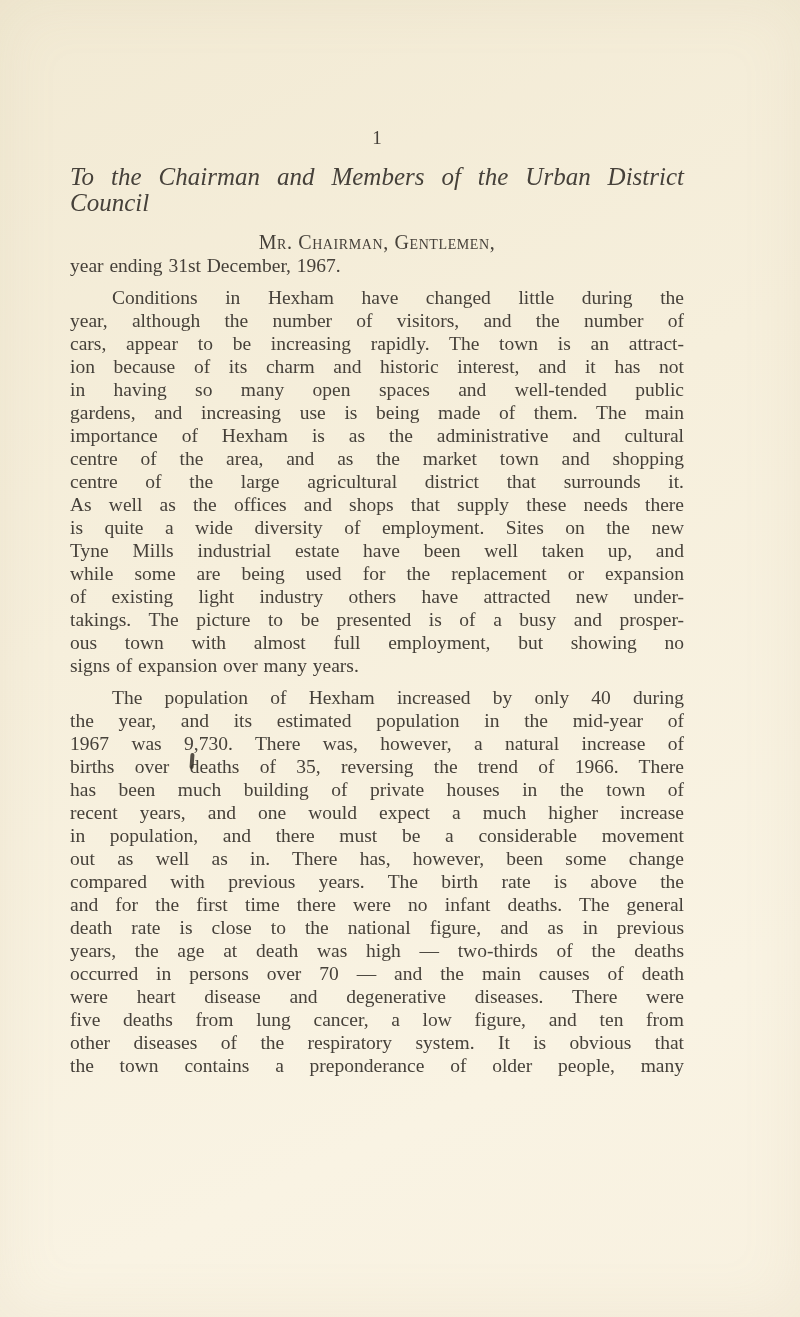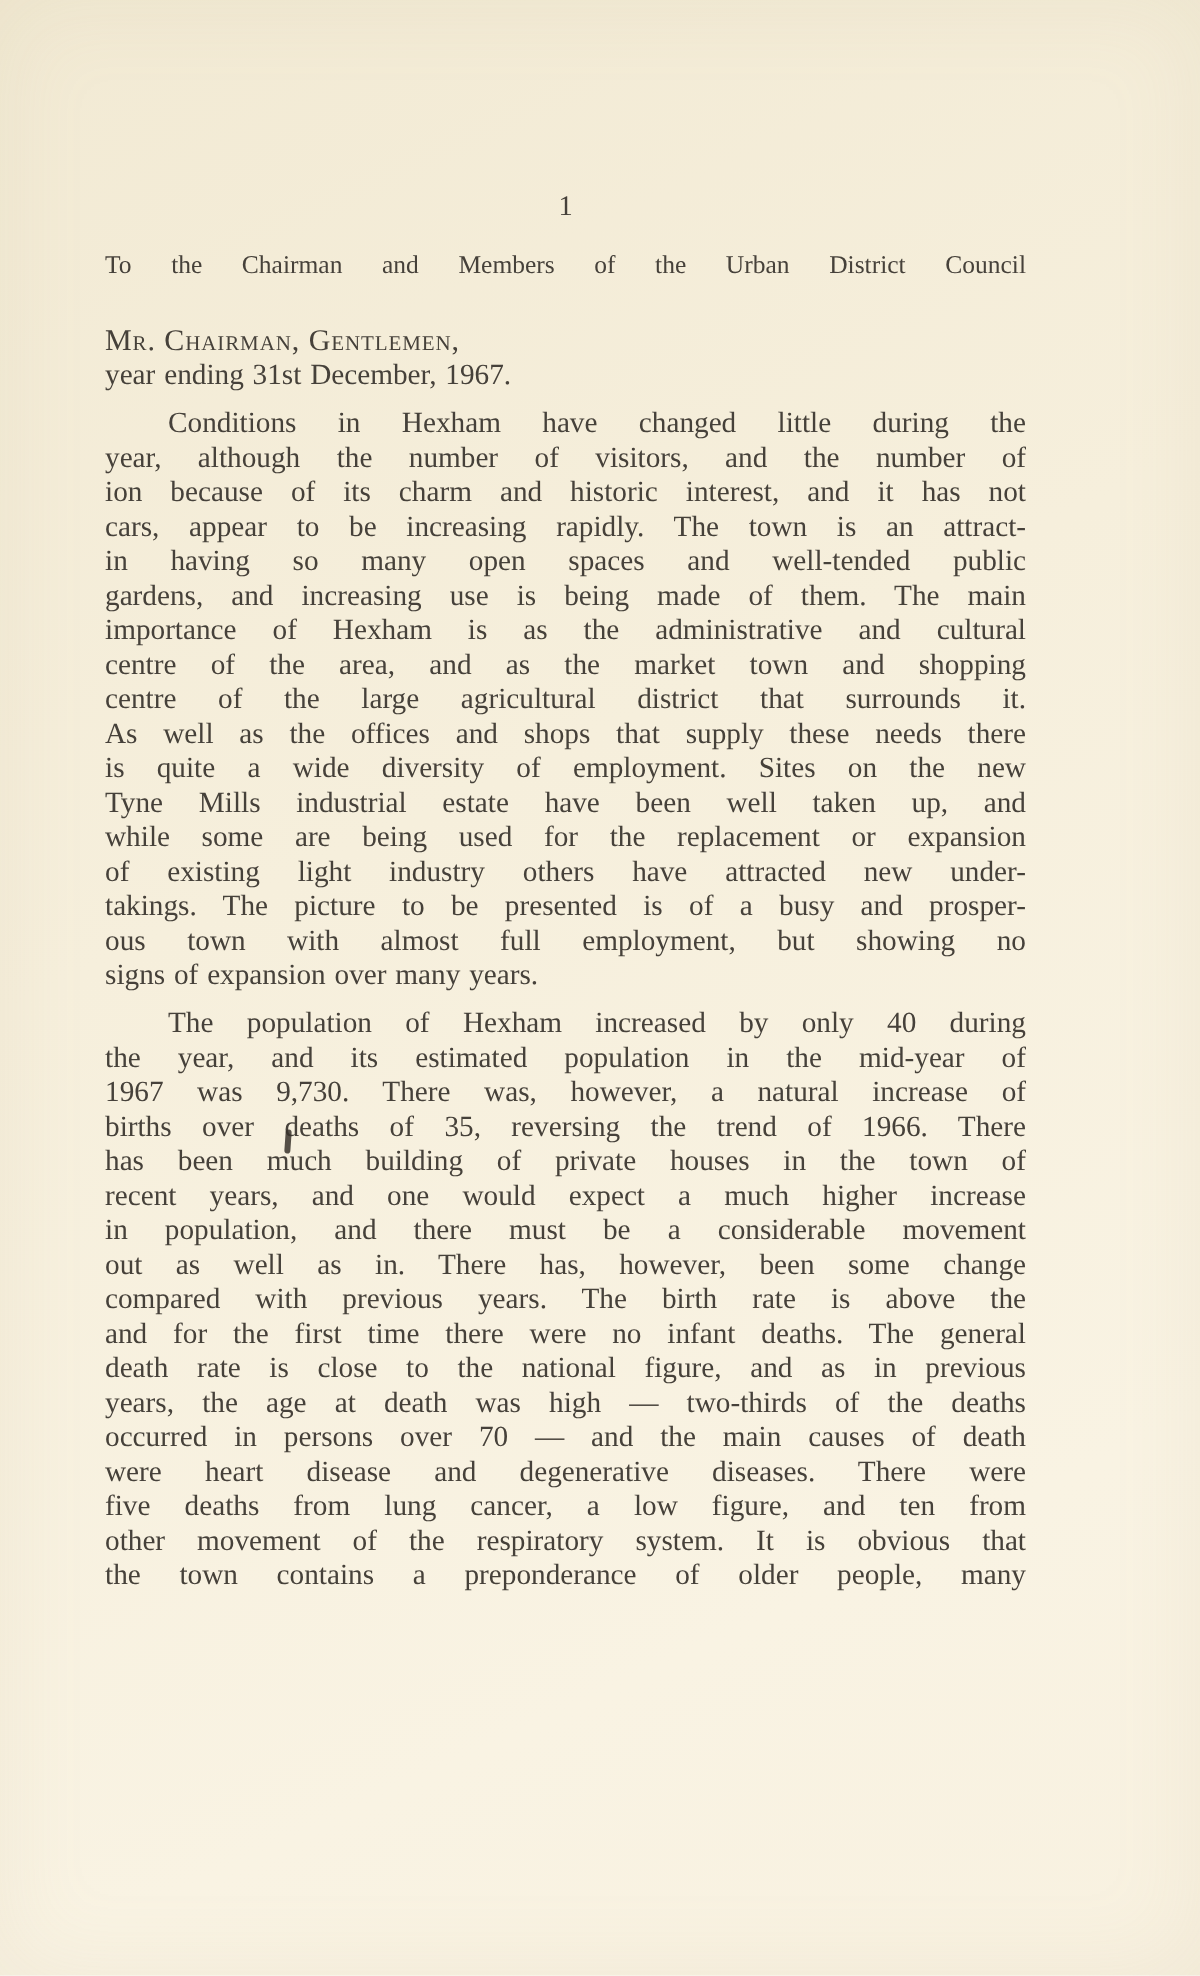--- a/index.html
+++ b/index.html
@@ -21,32 +21,34 @@
     width: 614px;
   }
   .page-num {
     margin-top: 126px;
     text-align: center;
     font-size: 19px;
     line-height: 24px;
   }
   .salutation {
     margin-top: 14px;
-    font-size: 17px;
+    font-style: italic;
+    font-size: 25px;
     line-height: 26px;
     word-spacing: 2px;
   }
   .sal-line1 { text-align: justify; text-align-last: justify; }
   .sal-line2 { padding-left: 20px; }
   .greeting {
-    margin-top: 25px;
+    margin-top: 14px;
     font-variant: small-caps;
     font-size: 20px;
     line-height: 24px;
     letter-spacing: 0.6px;
+    text-align: center;
   }
   .para { font-size: 19.5px; line-height: 23px; }
   .para + .para { margin-top: 9px; }
   .line {
     text-align: justify;
     text-align-last: justify;
     word-spacing: 1px;
     white-space: normal;
   }
   .line.first { text-indent: 42px; }
@@ -74,22 +76,22 @@
 
     <div class="greeting">Mr. Chairman, Gentlemen,</div>
 
     <div id="paragraphs">
         <div class="para">
           <div class="line last">year ending 31st December, 1967.</div>
         </div>
         <div class="para">
           <div class="line first">Conditions in Hexham have changed little during the</div>
           <div class="line">year, although the number of visitors, and the number of</div>
+          <div class="line">cars, appear to be increasing rapidly. The town is an attract-</div>
           <div class="line">ion because of its charm and historic interest, and it has not</div>
-          <div class="line">cars, appear to be increasing rapidly. The town is an attract-</div>
           <div class="line">in having so many open spaces and well-tended public</div>
           <div class="line">gardens, and increasing use is being made of them. The main</div>
           <div class="line">importance of Hexham is as the administrative and cultural</div>
           <div class="line">centre of the area, and as the market town and shopping</div>
           <div class="line">centre of the large agricultural district that surrounds it.</div>
           <div class="line">As well as the offices and shops that supply these needs there</div>
           <div class="line">is quite a wide diversity of employment. Sites on the new</div>
           <div class="line">Tyne Mills industrial estate have been well taken up, and</div>
           <div class="line">while some are being used for the replacement or expansion</div>
           <div class="line">of existing light industry others have attracted new under-</div>
@@ -106,20 +108,20 @@
           <div class="line">recent years, and one would expect a much higher increase</div>
           <div class="line">in population, and there must be a considerable movement</div>
           <div class="line">out as well as in. There has, however, been some change</div>
           <div class="line">compared with previous years. The birth rate is above the</div>
           <div class="line">and for the first time there were no infant deaths. The general</div>
           <div class="line">death rate is close to the national figure, and as in previous</div>
           <div class="line">years, the age at death was high — two-thirds of the deaths</div>
           <div class="line">occurred in persons over 70 — and the main causes of death</div>
           <div class="line">were heart disease and degenerative diseases. There were</div>
           <div class="line">five deaths from lung cancer, a low figure, and ten from</div>
-          <div class="line">other movement of the respiratory system. It is obvious that</div>
+          <div class="line">other diseases of the respiratory system. It is obvious that</div>
           <div class="line">the town contains a preponderance of older people, many</div>
         </div>
       </div>
   </div>
 
   <div class="ink-mark"></div>
 </div>
 
 </body></html>

